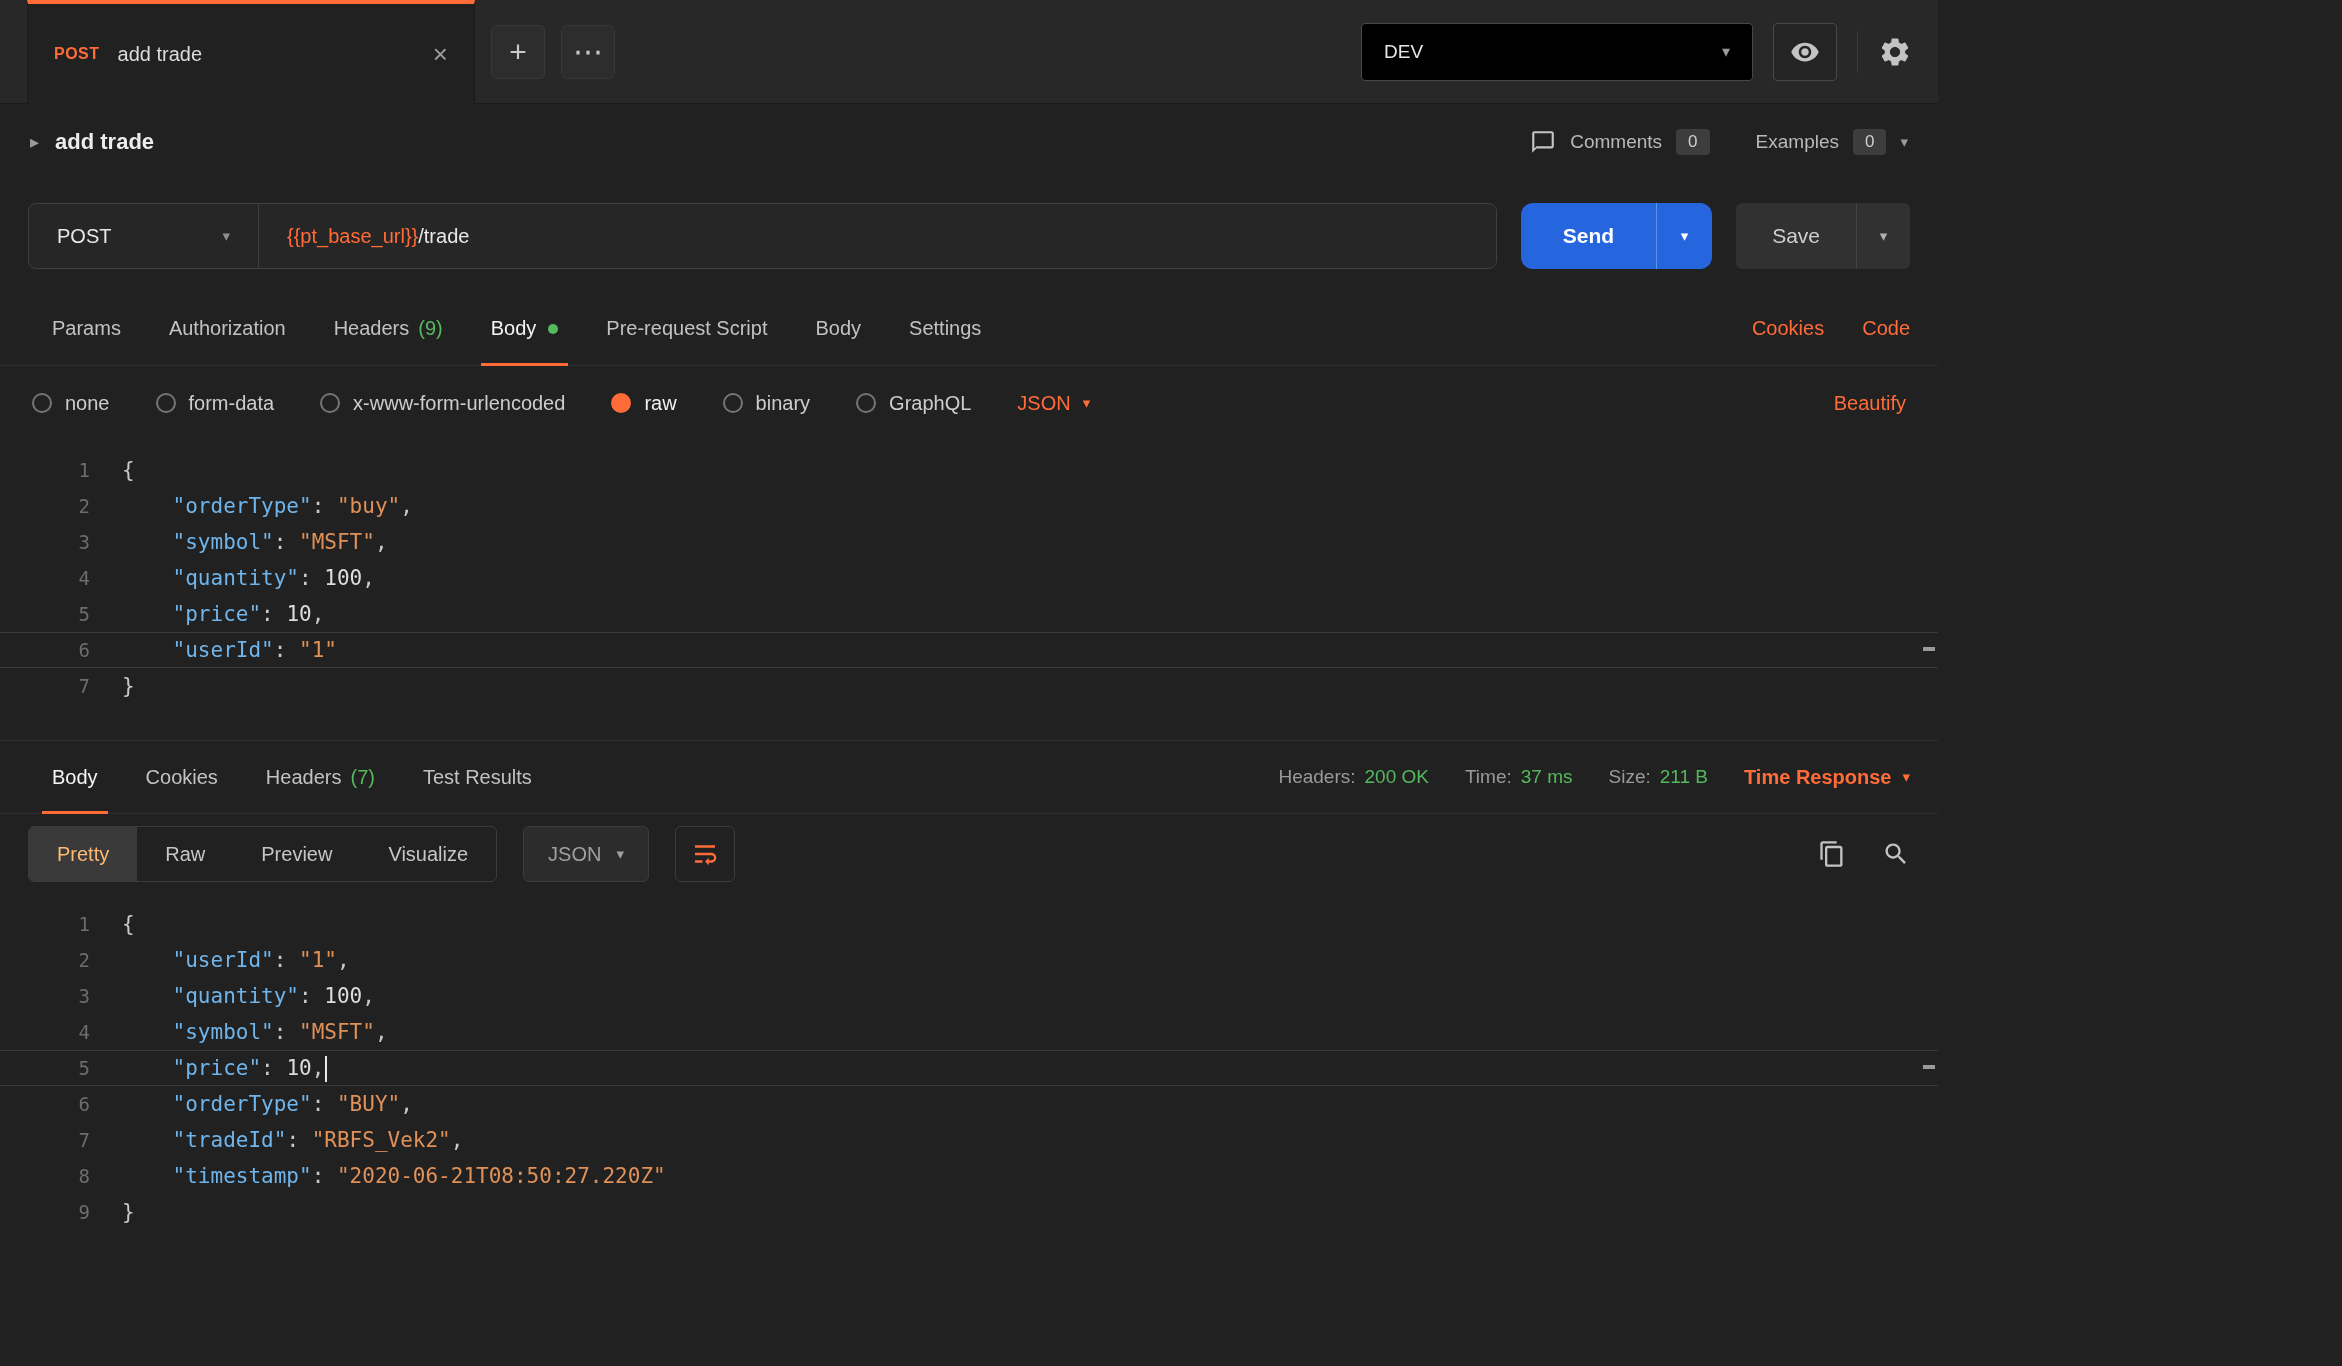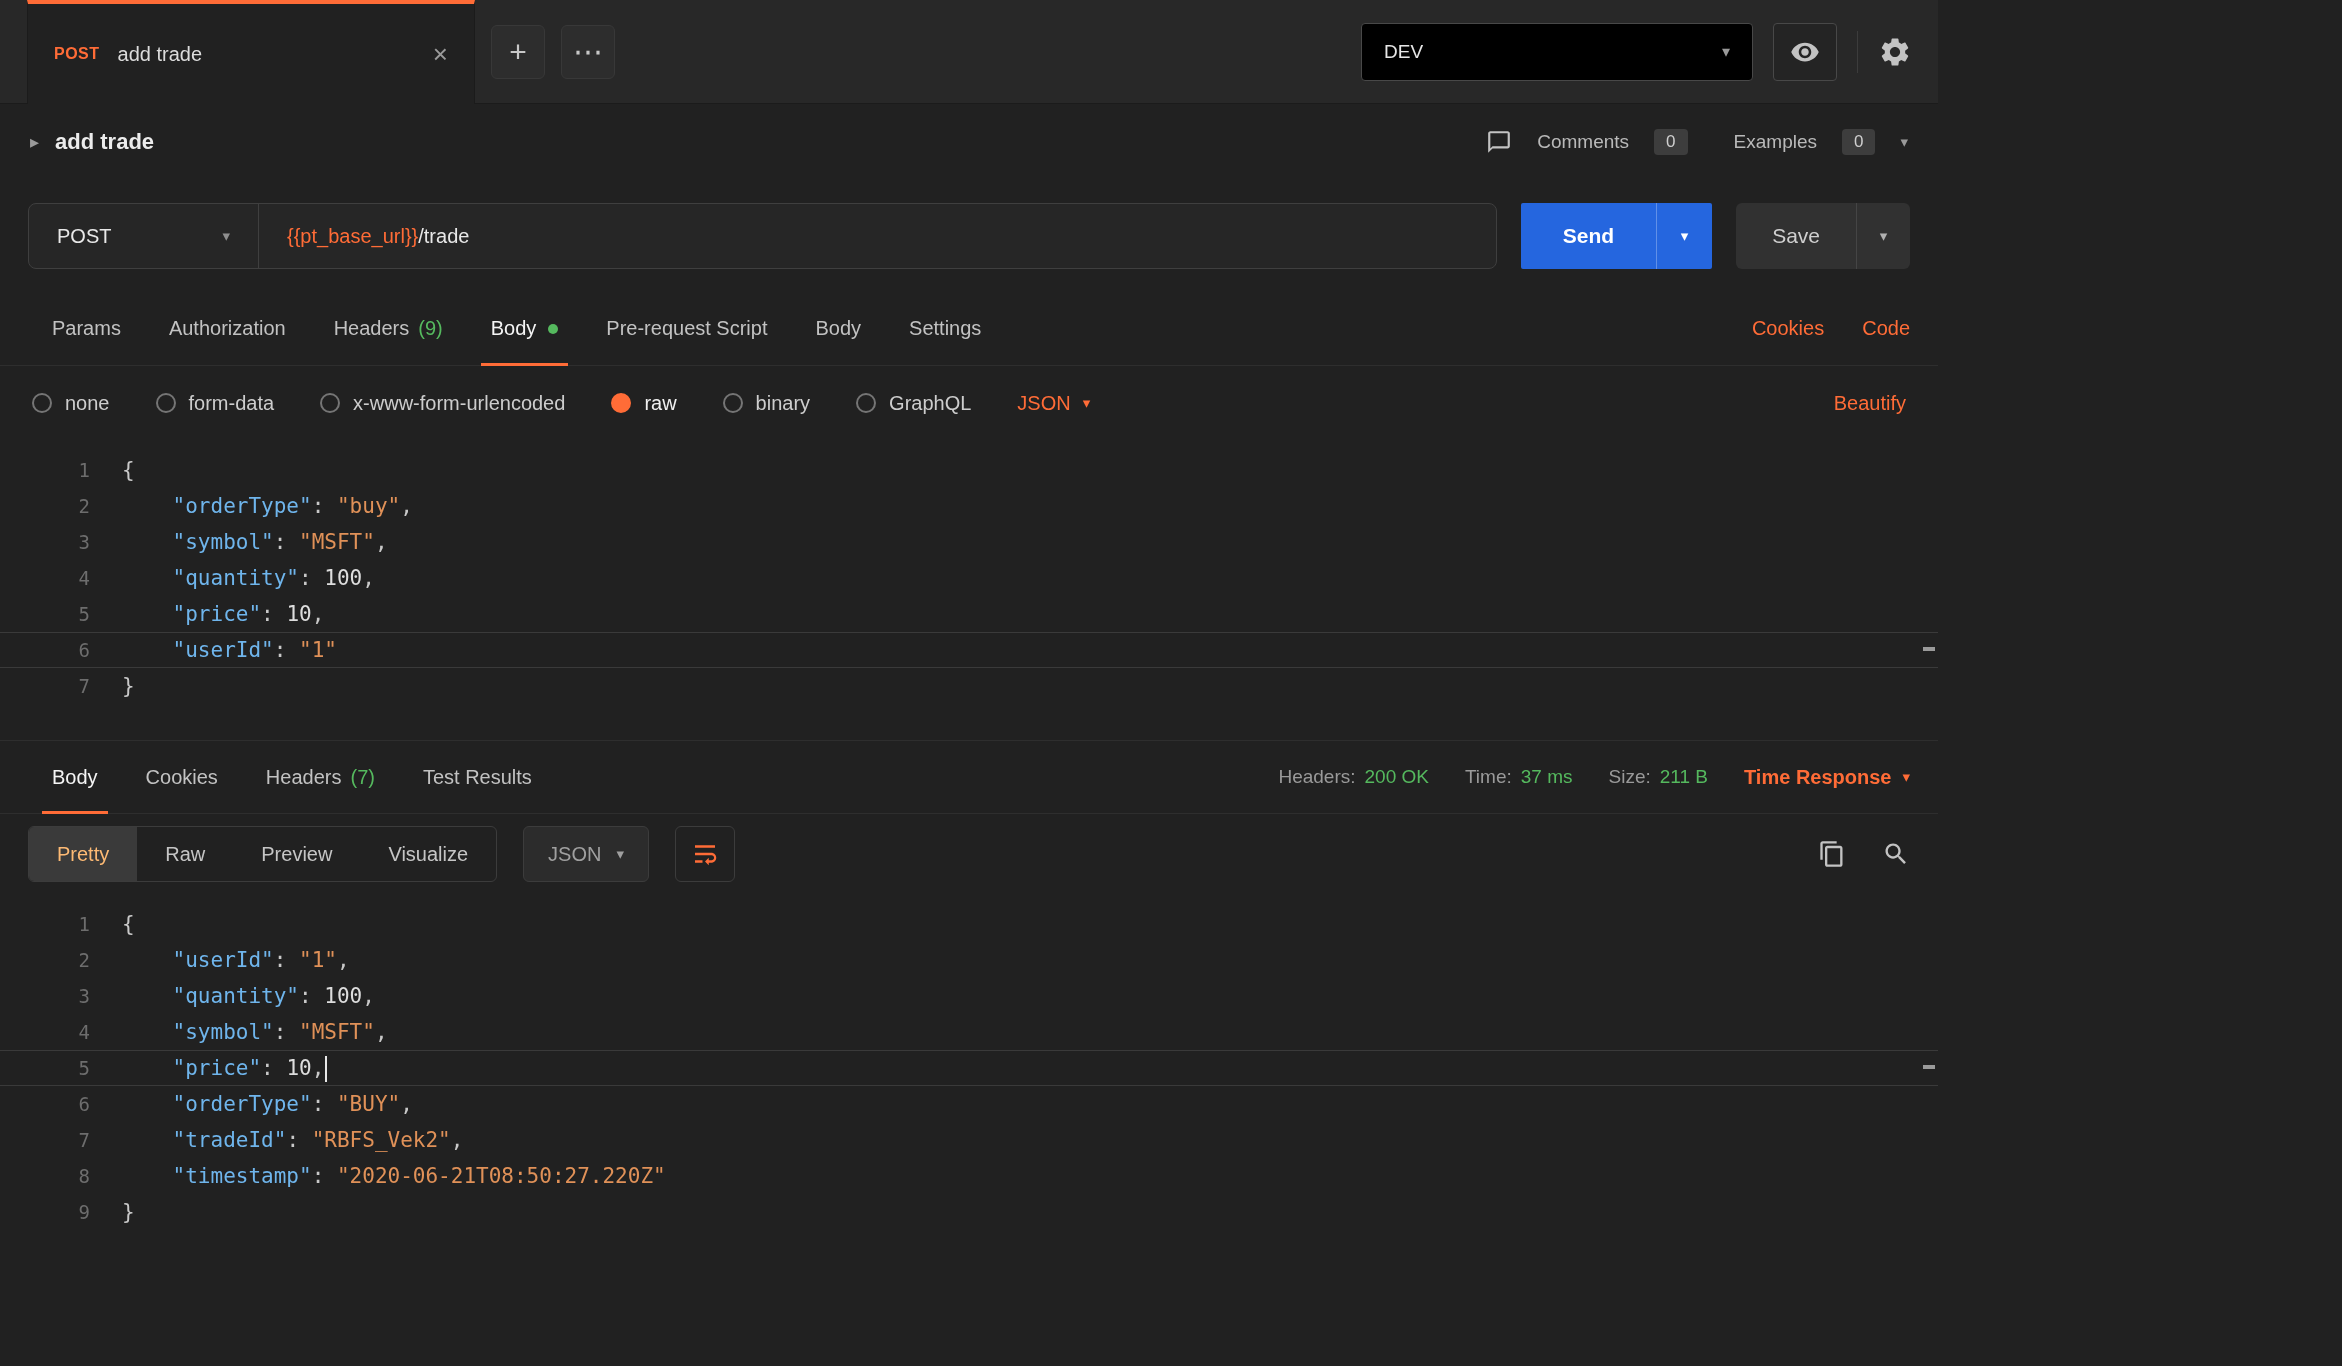--- a/index.html
+++ b/index.html
@@ -34,35 +34,35 @@
   .vdiv { width:1px; height:42px; background:#3c3c3c; }
   .plain-btn { display:flex; align-items:center; justify-content:center; }
   .svg-ic { fill:#c3c3c3; }
 
   
   .title-row { height:76px; display:flex; align-items:center; padding:0 30px; flex-shrink:0; }
   .title-caret { color:#9a9a9a; font-size:18px; margin-right:16px; cursor:pointer; }
   .req-title { font-size:22px; font-weight:700; color:#ececec; }
   .title-right { margin-left:auto; display:flex; align-items:center; gap:16px; color:#b9b9b9; font-size:19px; }
   .badge { background:#3d3d3d; color:#cfcfcf; border-radius:4px; padding:3px 12px; font-size:17px; }
-  .grp { display:flex; align-items:center; gap:25px; cursor:pointer; }
+  .grp { display:flex; align-items:center; gap:14px; cursor:pointer; }
   .grp + .grp { margin-left:30px; }
   .caret-sm { color:#9a9a9a; font-size:15px; }
 
   
   .url-row { height:112px; display:flex; align-items:center; padding:0 28px; gap:24px; flex-shrink:0; }
   .url-box { flex:1; height:66px; background:#262626; border:1px solid #3f3f3f; border-radius:8px;
              display:flex; align-items:stretch; }
   .method-select { width:230px; display:flex; align-items:center; padding:0 28px;
                    border-right:1px solid #3f3f3f; font-size:20px; color:#e8e8e8; cursor:pointer; }
   .method-select .caret { margin-left:auto; color:#8f8f8f; font-size:15px; }
   .url-input { flex:1; display:flex; align-items:center; padding:0 28px; font-size:20px; cursor:text; }
   .url-var { color:var(--accent,#ff6c37); }
   .url-path { color:#e8e8e8; }
-  .send-btn { height:66px; display:flex; border-radius:2px; overflow:hidden;
+  .send-btn { height:66px; display:flex; border-radius:12px; overflow:hidden;
               background:var(--send-blue,#2566df); color:#fff; }
   .send-main { padding:0 42px; display:flex; align-items:center; font-size:21px; font-weight:700; }
   .send-caret { width:56px; display:flex; align-items:center; justify-content:center;
                 border-left:1px solid rgba(255,255,255,.28); font-size:15px; }
   .save-btn { height:66px; display:flex; border-radius:6px; overflow:hidden; background:#313131; color:#cfcfcf; }
   .save-main { padding:0 36px; display:flex; align-items:center; font-size:21px; }
   .save-caret { width:54px; display:flex; align-items:center; justify-content:center;
                 border-left:1px solid #454545; color:#b0b0b0; font-size:15px; }
 
   

